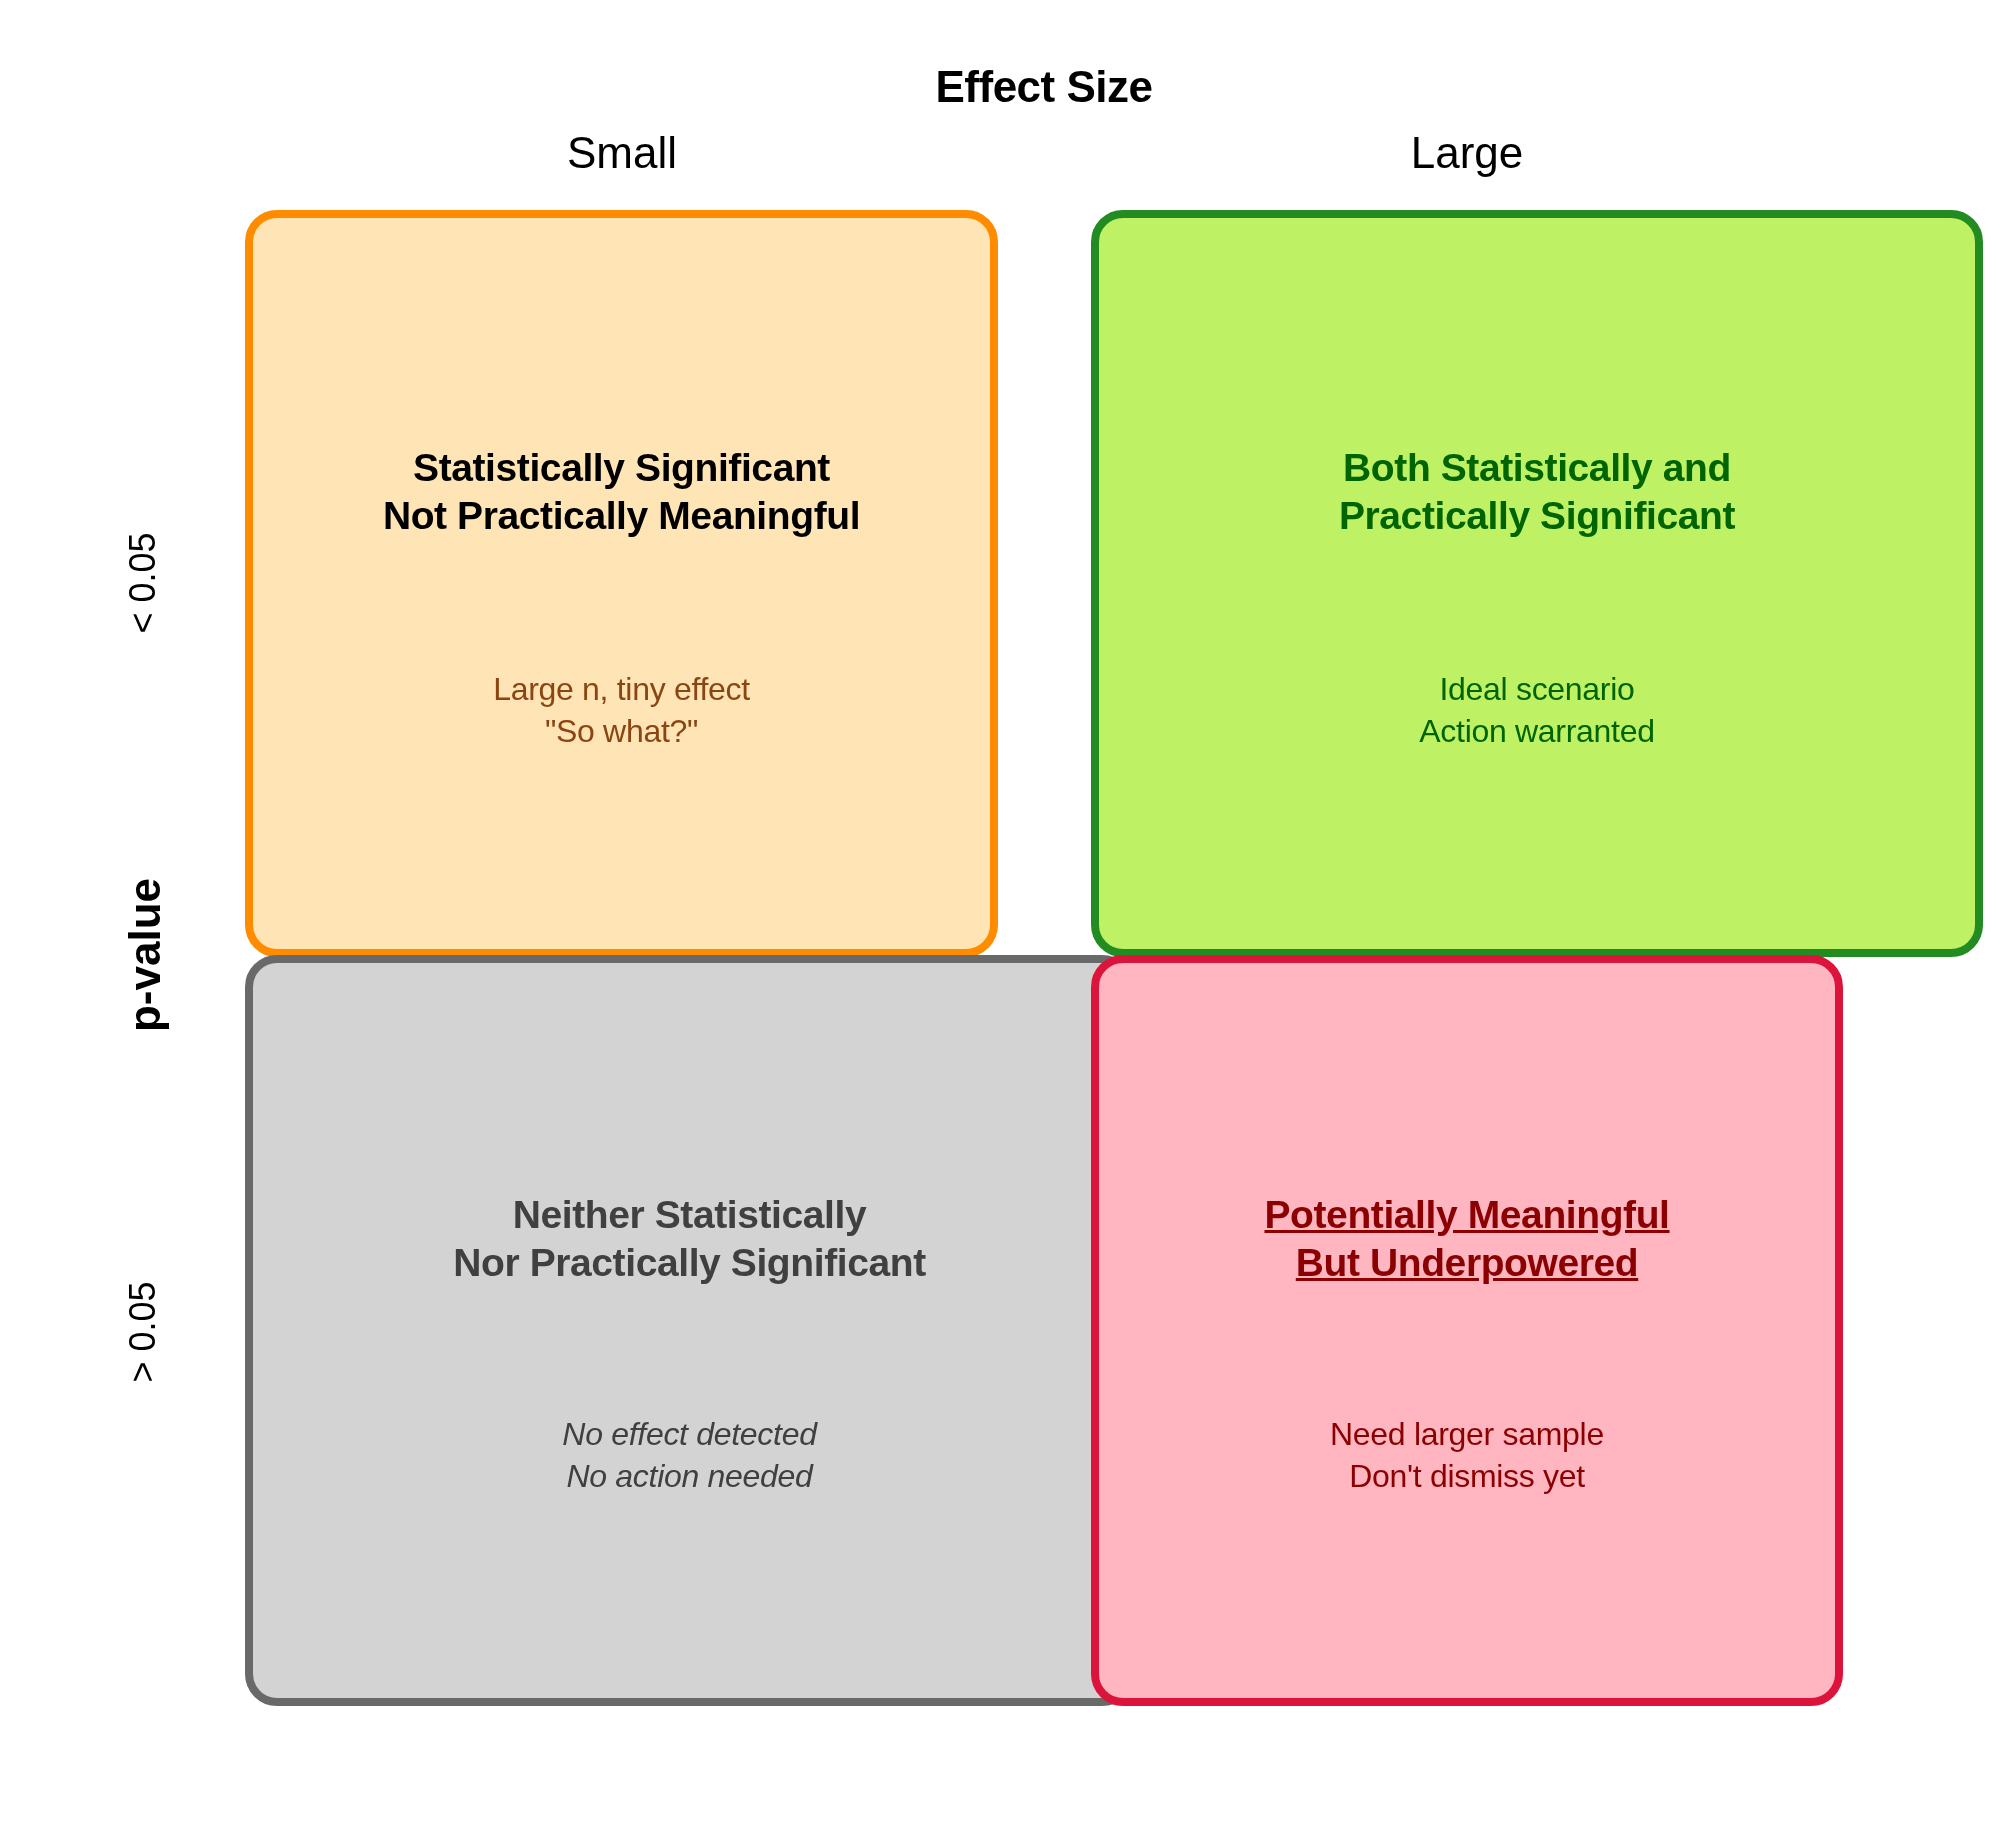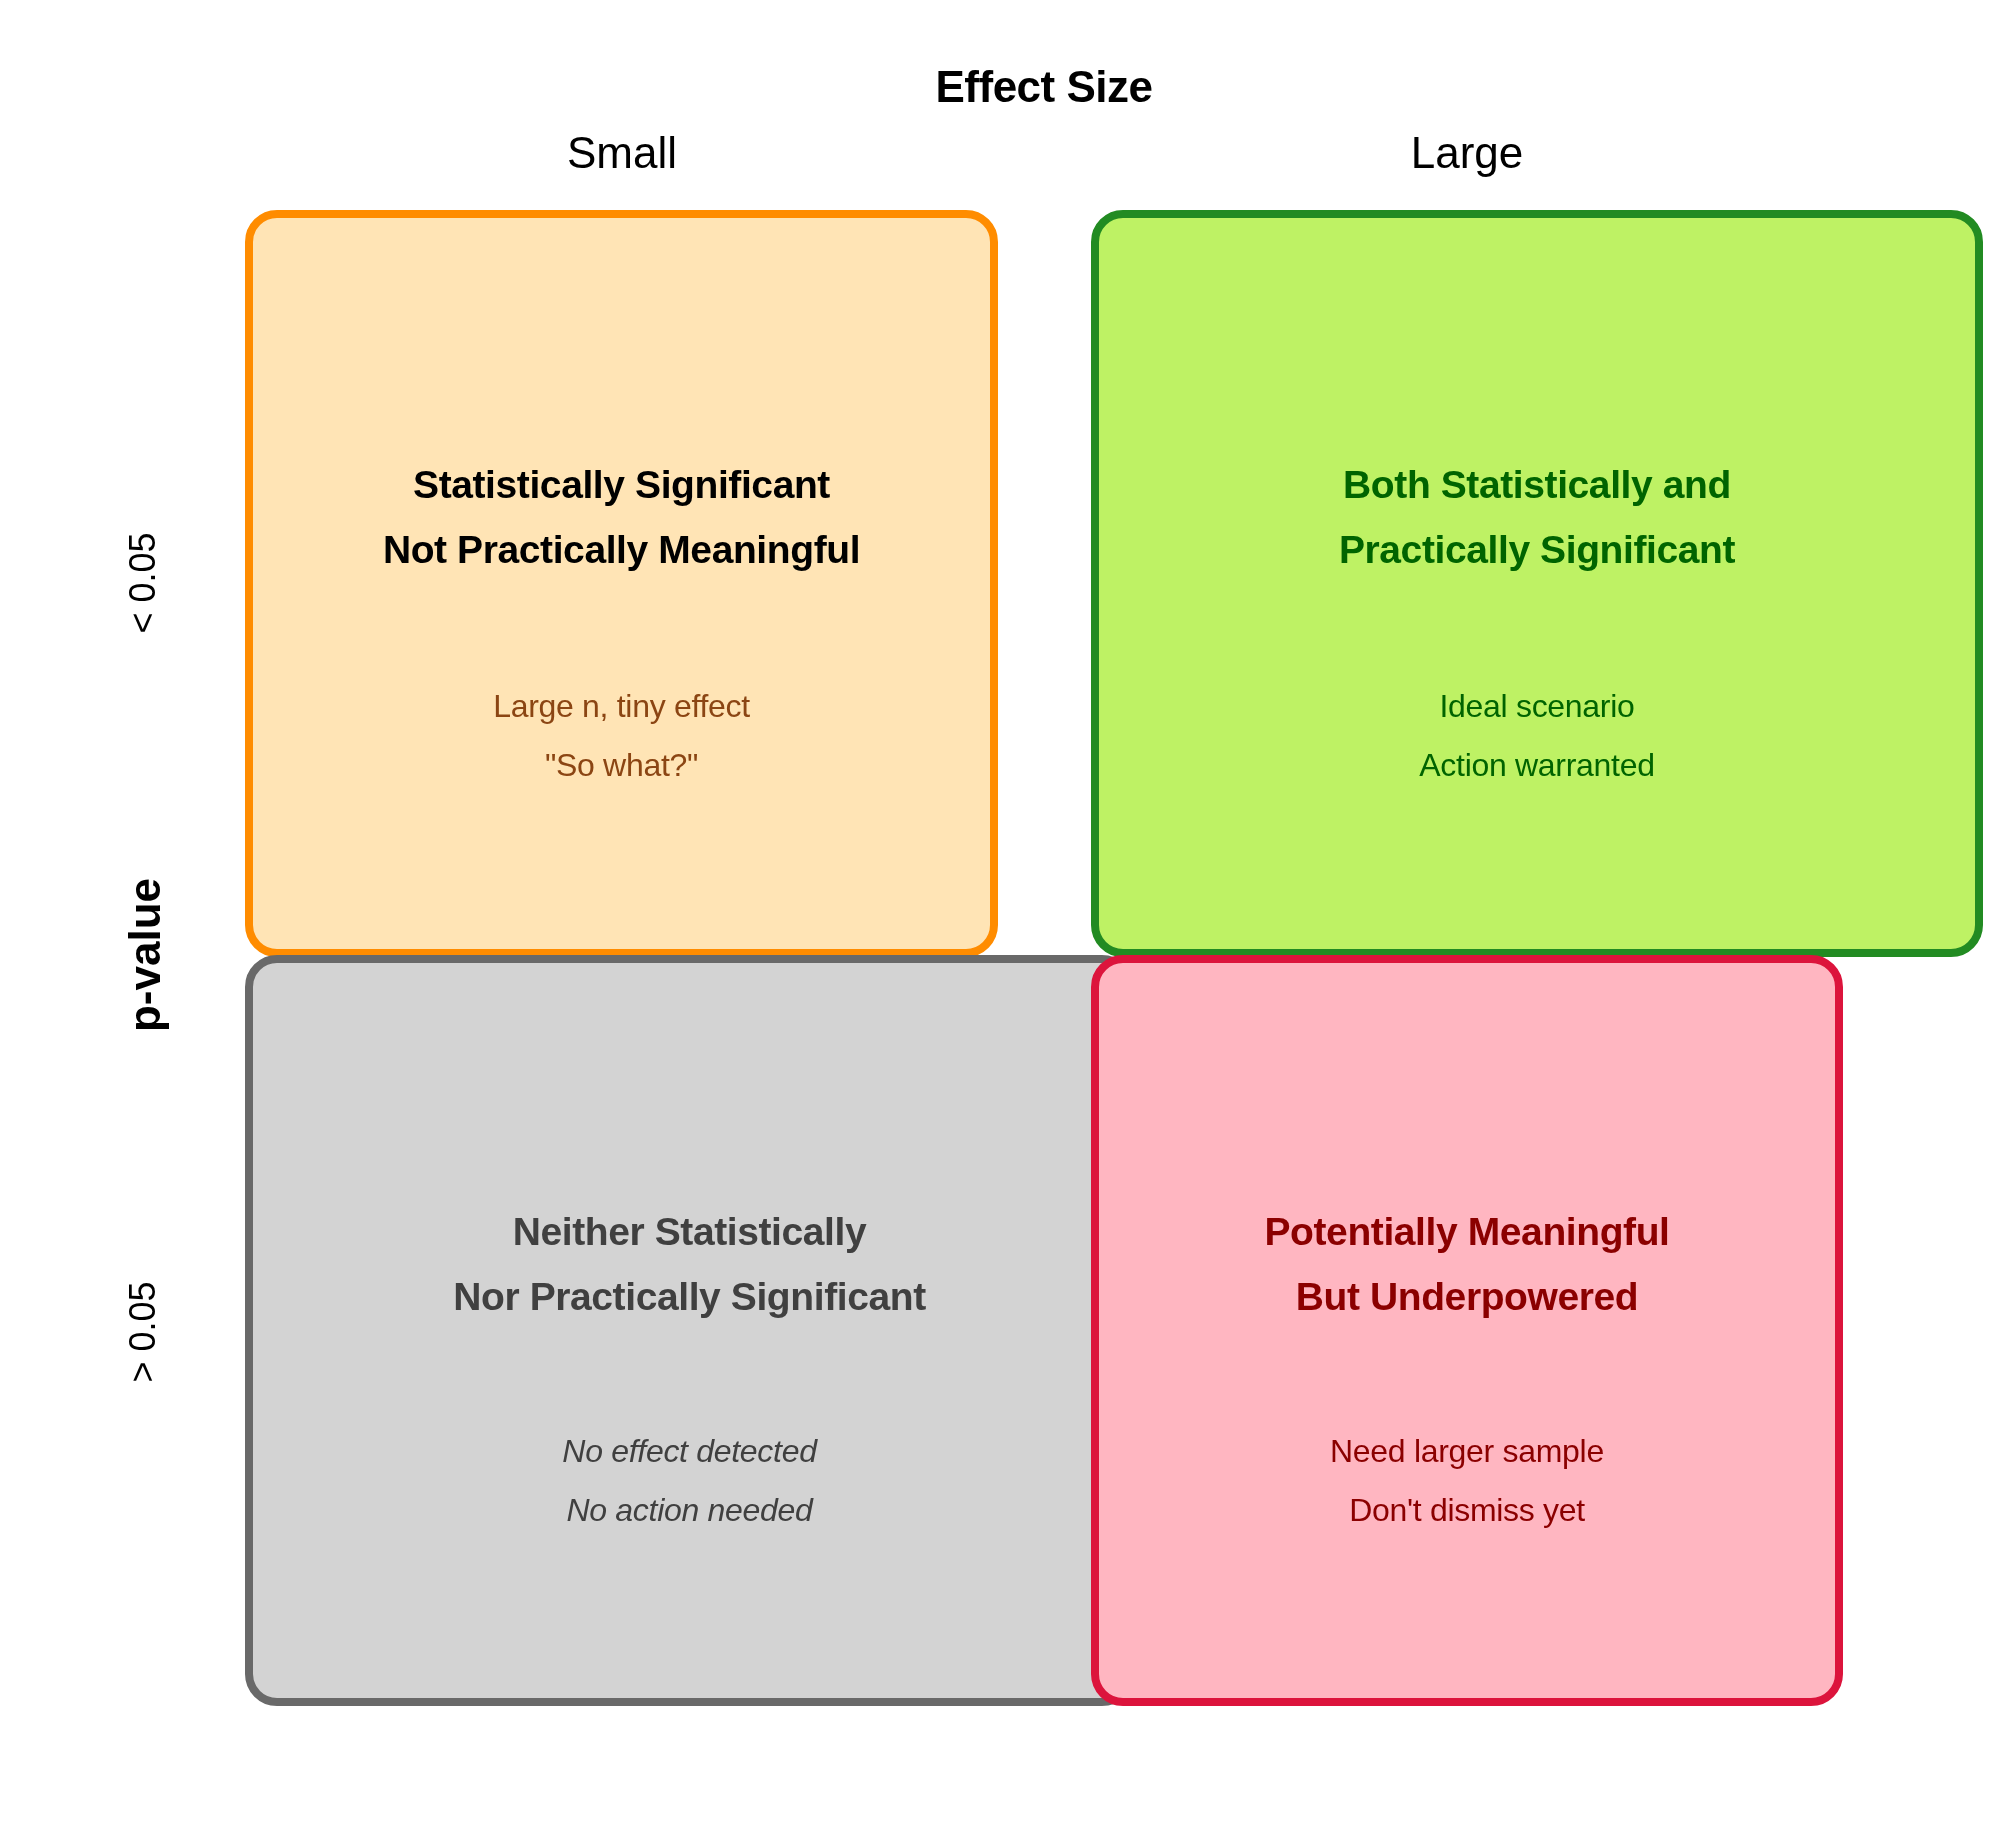--- a/index.html
+++ b/index.html
@@ -73,21 +73,21 @@
     }
     .quad-sub {
       position: absolute;
       left: 0;
       right: 0;
       text-align: center;
       font-size: 32px;
       line-height: 42px;
       letter-spacing: -0.3px;
     }
-    .line { display: block; white-space: nowrap; margin-top: 17px; }
+    .line { display: block; white-space: nowrap; }
   </style>
 </head>
 <body>
 
 <div class="title-x">Effect Size</div>
 
 <div class="col-label" style="left:422px;">Small</div>
 <div class="col-label" style="left:1267px;">Large</div>
 
 <div class="title-y" style="left:-5px; top:931px;">p-value</div>
@@ -122,21 +122,21 @@
     <span class="line">Neither Statistically</span>
     <span class="line">Nor Practically Significant</span>
   </div>
   <div class="quad-sub" style="top:450px; color:#404040;font-style:italic;">
     <span class="line">No effect detected</span>
     <span class="line">No action needed</span>
   </div>
 </div>
 
 <div class="quad" style="left:1091px; top:955px; width:752px; height:751px; background:#FFB6C1; border-color:#DC143C;">
-  <div class="quad-title" style="top:228px; color:#8B0000;">
+  <div class="quad-title" style="top:228px; color:#8B0000;text-decoration:underline;">
     <span class="line">Potentially Meaningful</span>
     <span class="line">But Underpowered</span>
   </div>
   <div class="quad-sub" style="top:450px; color:#8B0000;">
     <span class="line">Need larger sample</span>
     <span class="line">Don't dismiss yet</span>
   </div>
 </div>
 
 </body></html>

